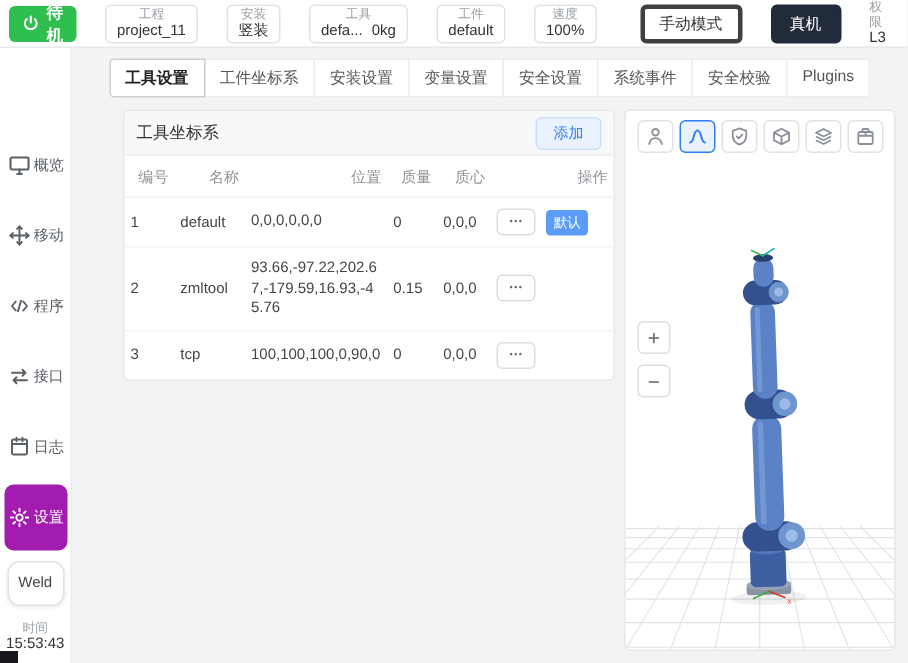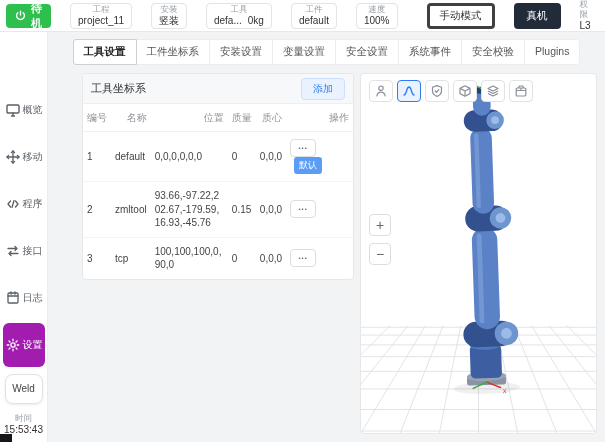--- a/index.html
+++ b/index.html
@@ -76,21 +76,21 @@
     border:1px solid #ececec; margin-left:-1px; cursor:pointer; white-space:nowrap;
   }
   .tab:first-child { border-radius:3px 0 0 3px; margin-left:0; }
   .tab:last-child { border-radius:0 3px 3px 0; }
   .tab.active { color:#222; font-weight:bold; border-color:#cfcfcf; position:relative; z-index:1; }
 
   .body-row { flex:1; display:flex; gap:6px; margin:8px 8px 8px 34px; min-height:0; }
 
   
   .card {
-    width:272px; align-self:flex-start; background:#fff;
+    width:328px; align-self:flex-start; background:#fff;
     border:1px solid #e7e7e7; border-radius:4px; overflow:hidden;
   }
   .card-header {
     height:30px; background:#f7f8f9; border-bottom:1px solid #eee;
     display:flex; align-items:center; justify-content:space-between; padding:0 8px;
   }
   .card-title { font-size:11px; color:#333; }
   .add-btn {
     background:#eaf2ff; color:#2f7df6; border:1px solid #cbdffc; border-radius:4px;
     padding:3px 11px; font-size:10px; cursor:pointer;

